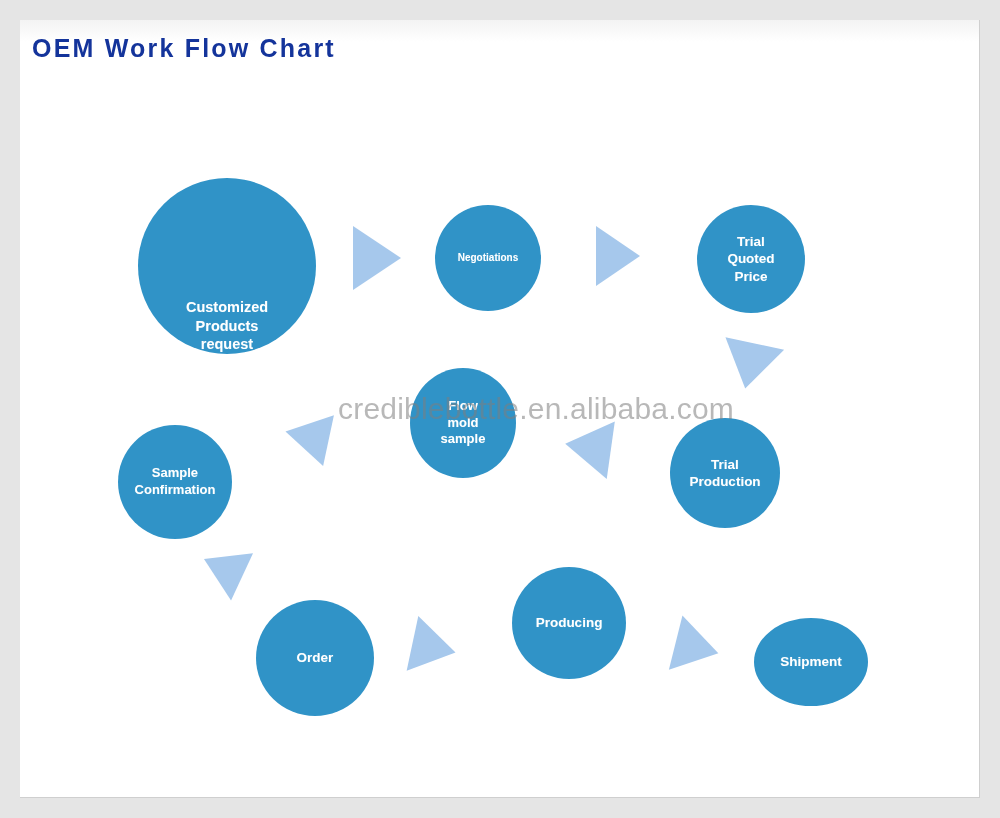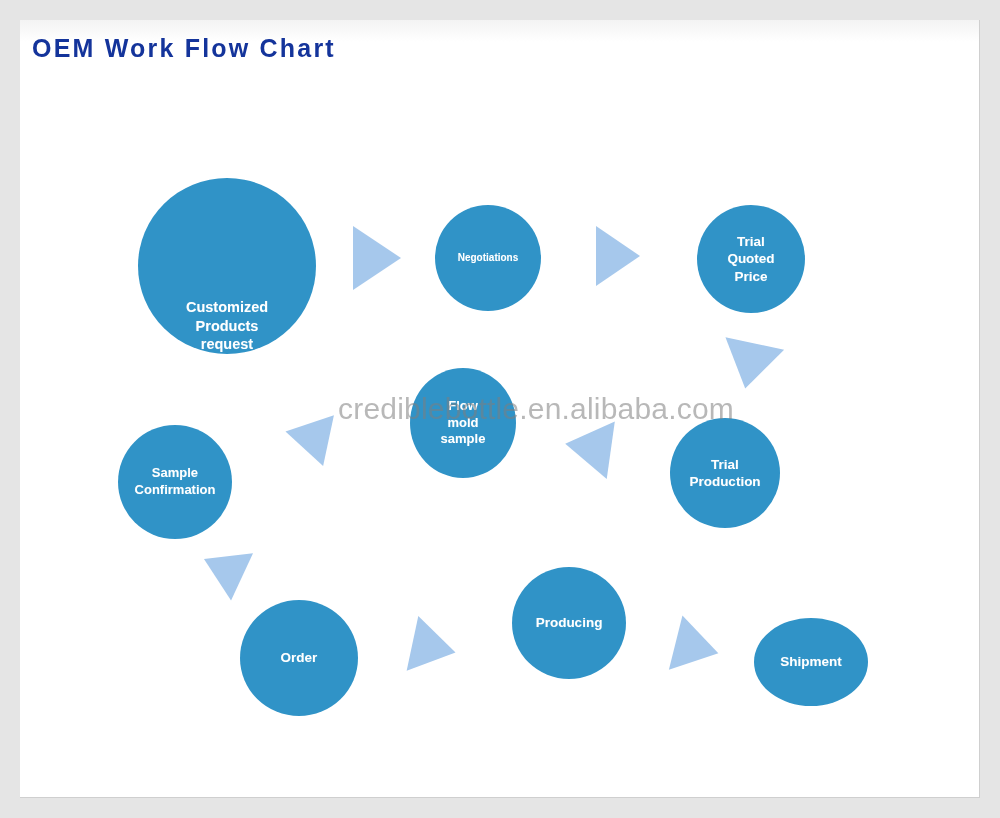--- a/index.html
+++ b/index.html
@@ -165,21 +165,21 @@
                 transform: rotate(192deg);"></div>
 
     <div class="node" style="left:98px; top:405px; width:114px; height:114px; font-size:13px;">
       <span class="label">Sample
 Confirmation</span>
     </div>
 
     <div class="arrow" style="left:182px; top:522px; border-width:26px 0 26px 42px;
                 transform: rotate(205deg);"></div>
 
-    <div class="node" style="left:220px; top:580px; width:118px; height:116px; font-size:13.5px;">
+    <div class="node" style="left:236px; top:580px; width:118px; height:116px; font-size:13.5px;">
       <span class="label">Order</span>
     </div>
 
     <div class="arrow" style="left:392px; top:600px; border-width:28px 0 28px 44px;
                 transform: rotate(12deg);"></div>
 
     <div class="node" style="left:492px; top:547px; width:114px; height:112px; font-size:13.5px;">
       <span class="label">Producing</span>
     </div>
 

